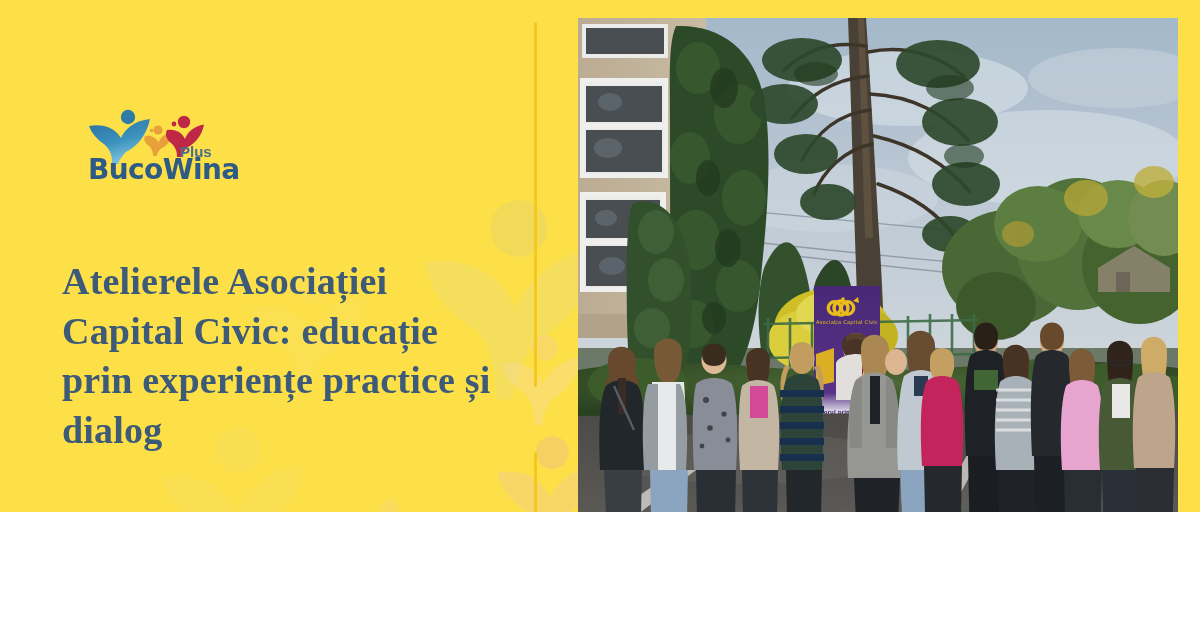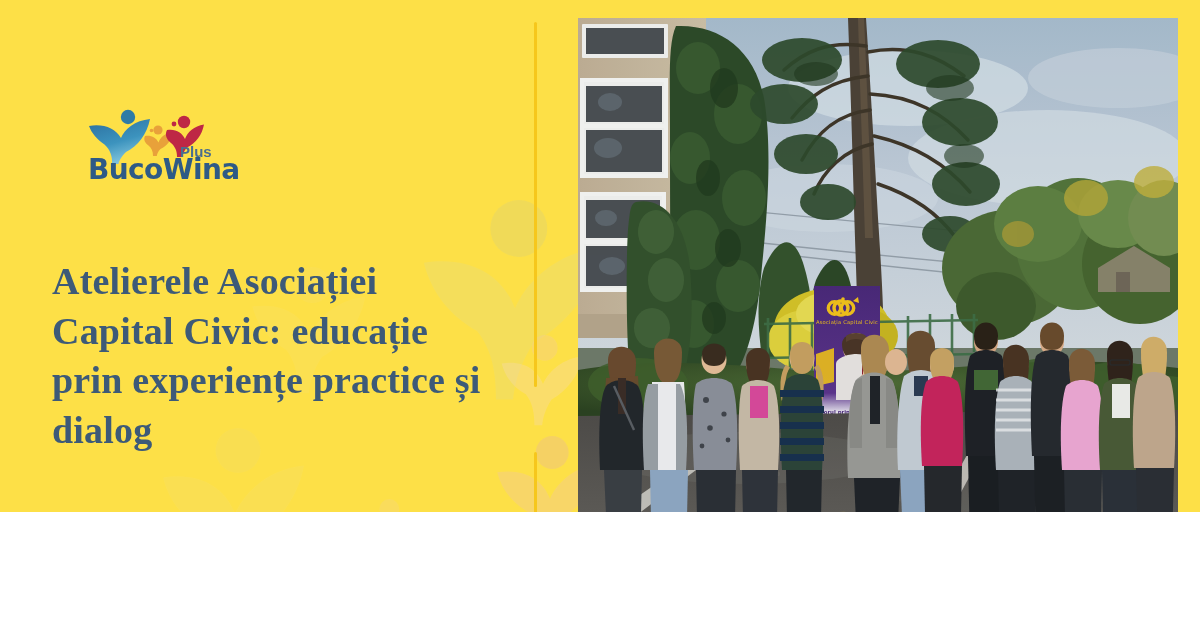--- a/index.html
+++ b/index.html
@@ -69,21 +69,21 @@
     font-family: Liberation Sans, sans-serif;
     font-weight: 600;
     font-size: 15px;
     color: #4A6E8F;
     line-height: 1;
   }
 
   
   .headline {
     position: absolute;
-    left: 52px;
+    left: 62px;
     top: 232px;
     width: 430px;
     font-family: "Liberation Serif", "DejaVu Serif", serif;
     font-weight: 700;
     font-size: 38px;
     line-height: 1.30;
     color: #3D5A78;
     letter-spacing: 0.2px;
   }
 

